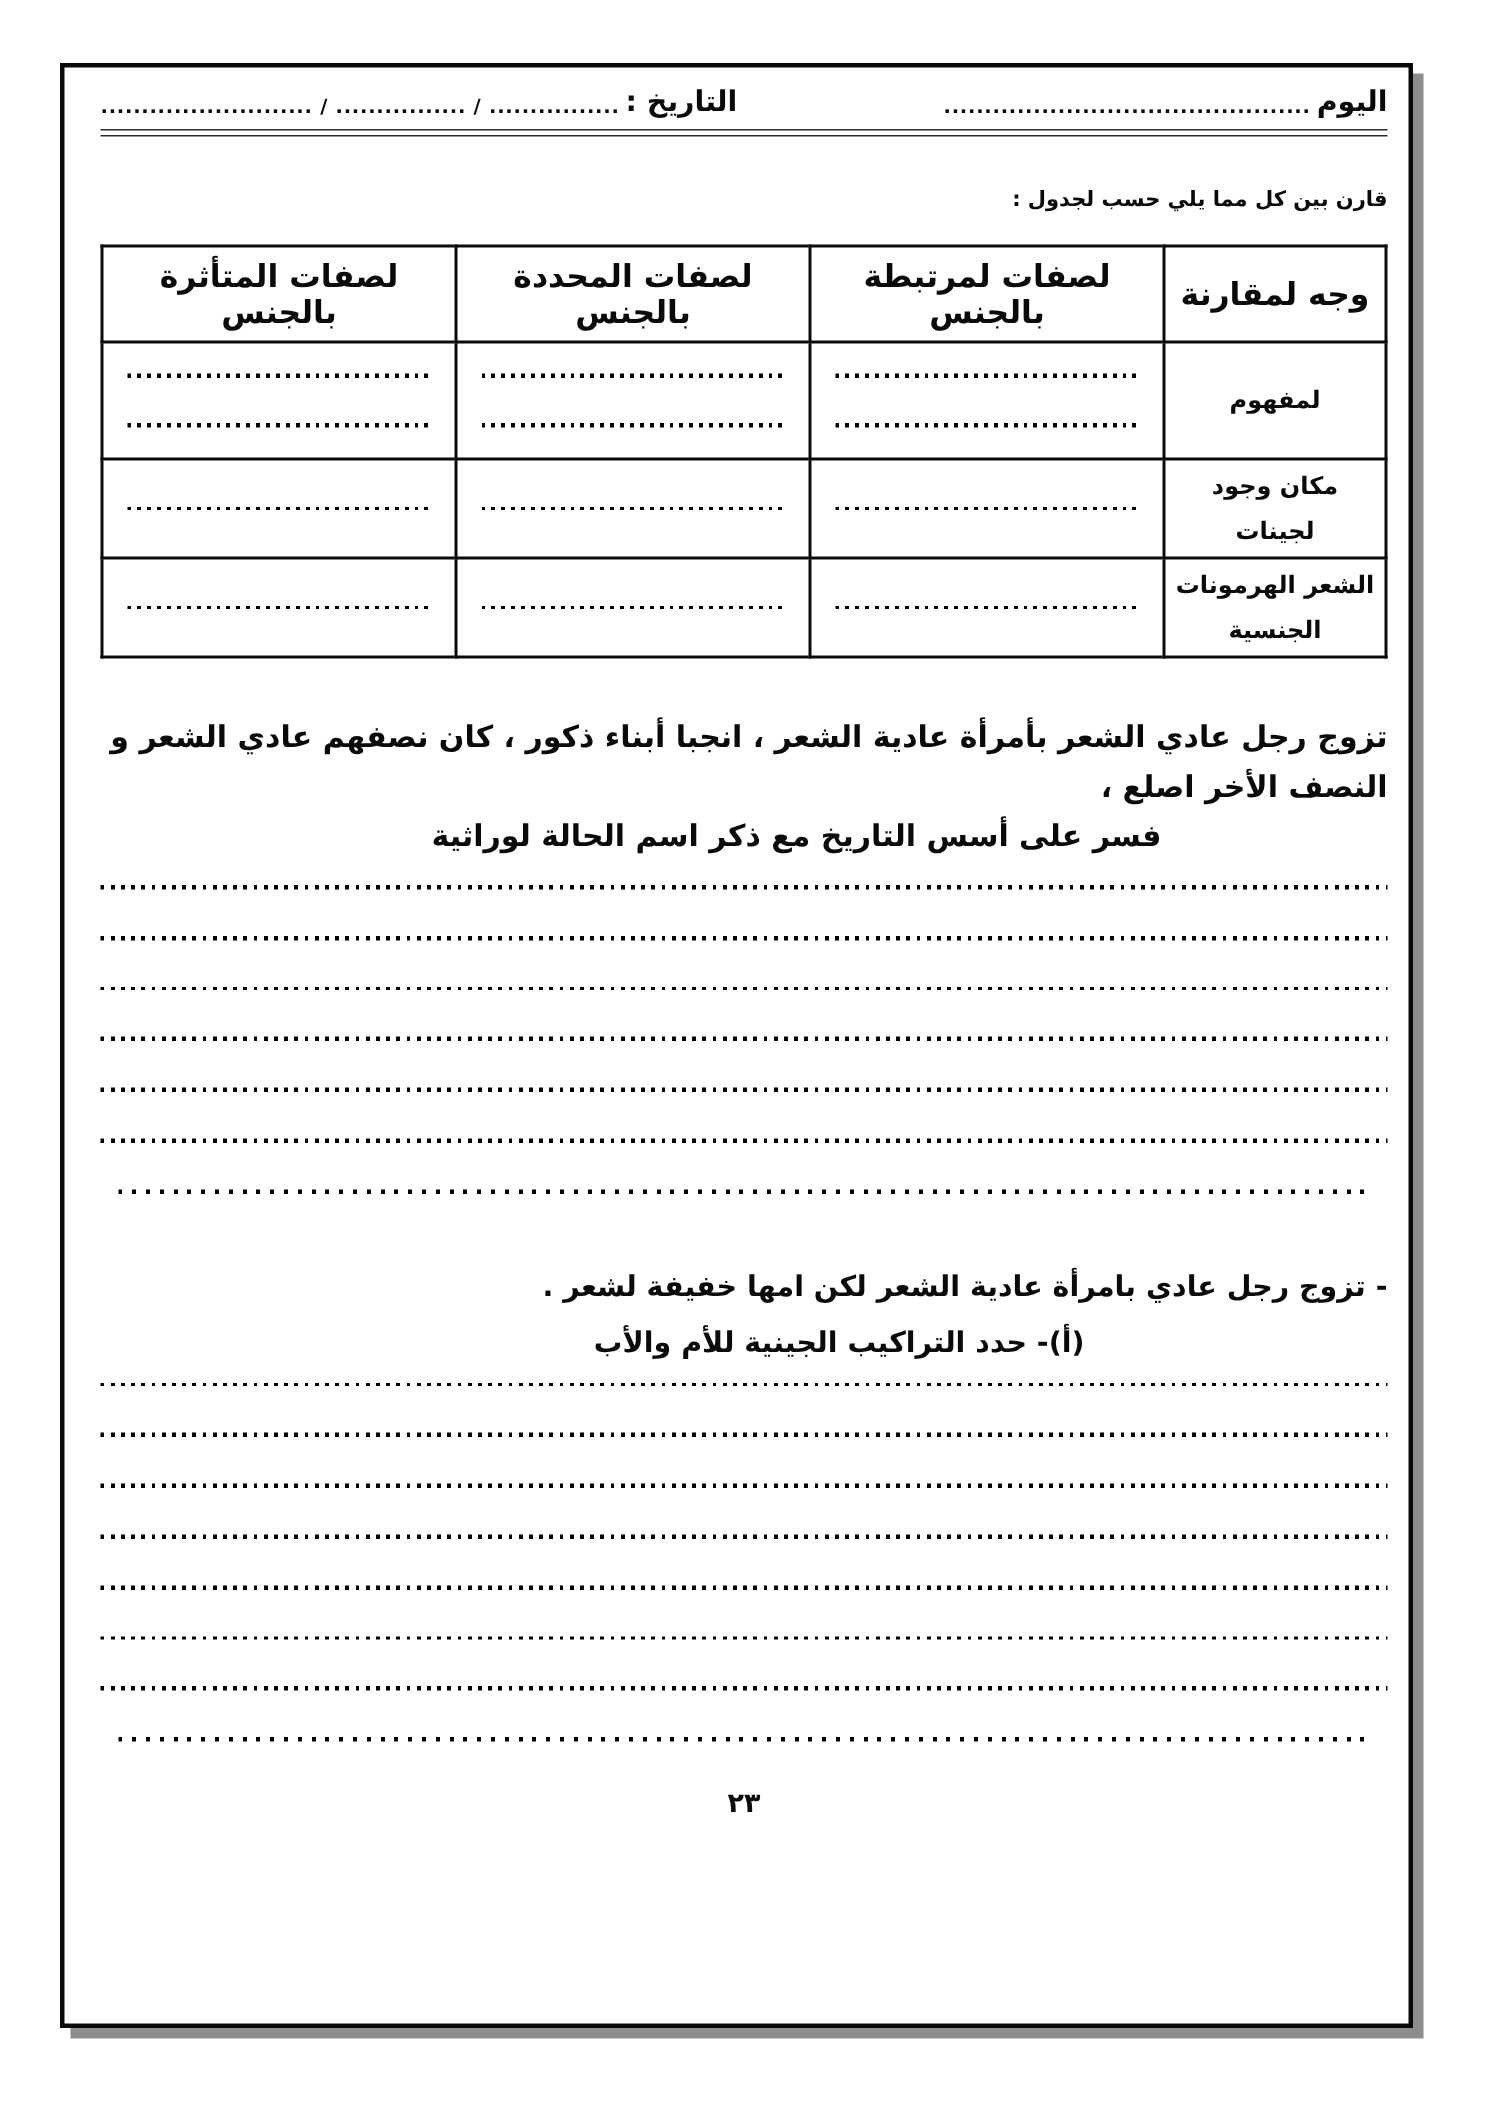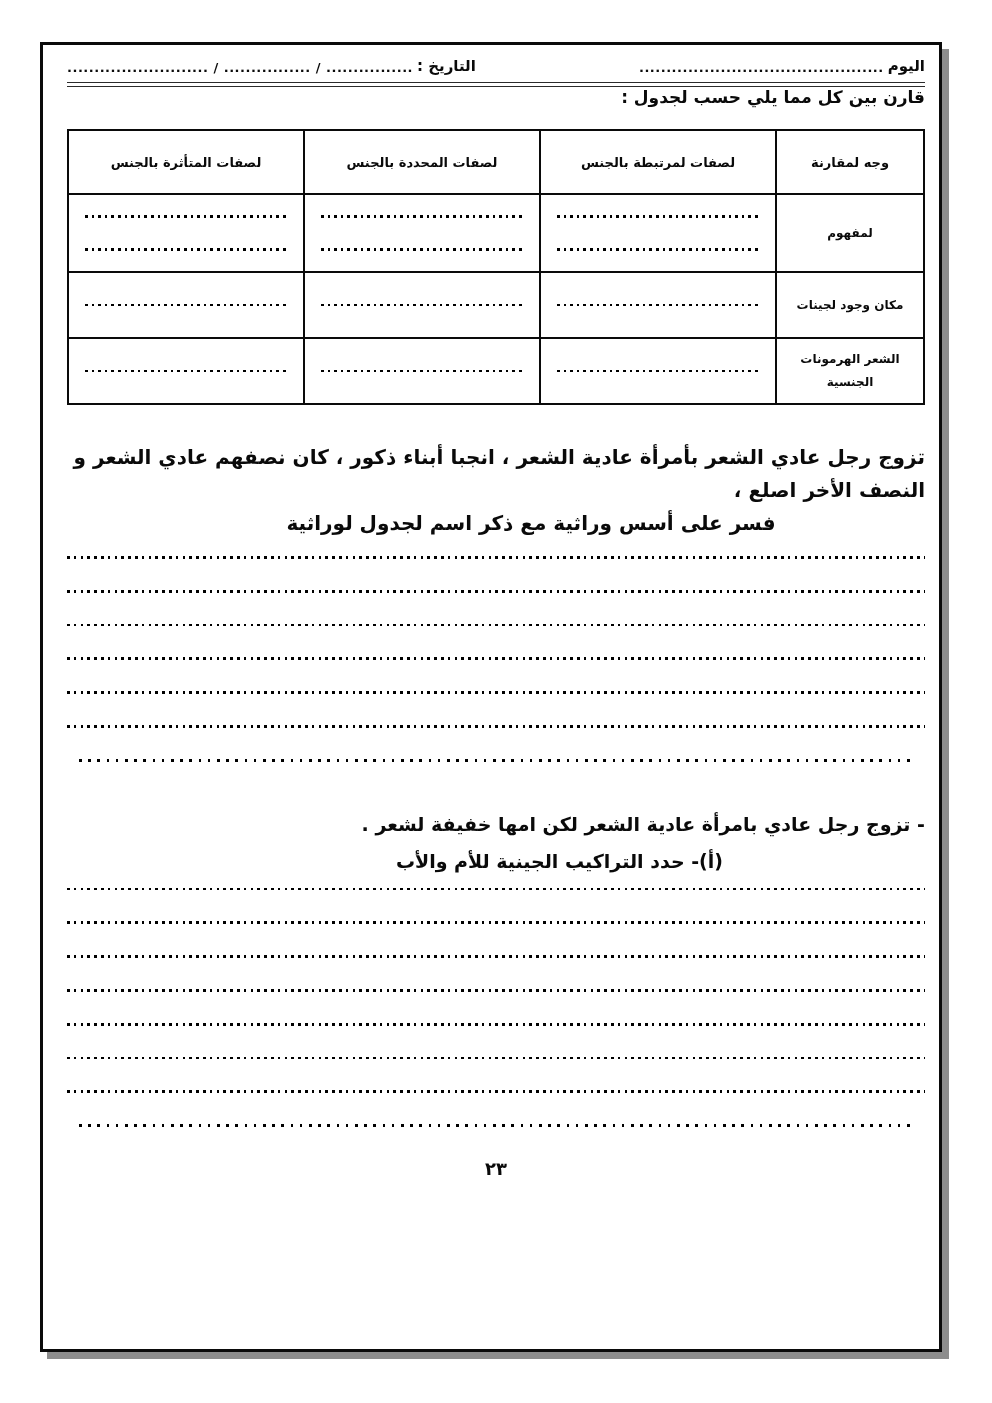--- a/index.html
+++ b/index.html
@@ -11,31 +11,31 @@
     position:absolute; left:40px; top:42px;
     width:902px; height:1310px; box-sizing:border-box;
     background:#fff; border:3px solid #0a0a0a;
     box-shadow:7px 7px 0 #8d8d8d;
     padding:12px 14px 0 24px;
     direction:rtl;
   }
   
   .hdr-row { display:flex; justify-content:space-between; align-items:flex-end; }
   .hdr-group { display:flex; align-items:flex-end; gap:4px; }
-  .hdr-label { font-size:15px; font-weight:bold; white-space:nowrap; }
+  .hdr-label { font-size:19px; font-weight:bold; white-space:nowrap; }
   .dots-text { font-size:13px; font-weight:bold; letter-spacing:0.5px; white-space:nowrap; overflow:hidden; }
   .header-rule { margin-top:7px; height:3px; border-top:1.6px solid #2b2b2b; border-bottom:1.6px solid #2b2b2b; }
   
-  .intro-line { font-size:17px; font-weight:bold; }
+  .intro-line { margin-top:34px; font-size:14px; font-weight:bold; }
   
   .cmp-table { width:100%; border-collapse:collapse; margin-top:22px; table-layout:fixed; }
   .cmp-table th, .cmp-table td { border:2px solid #0a0a0a; }
-  .cmp-table thead th { height:62px; font-size:13px; font-weight:bold; text-align:center; padding:0 4px; }
+  .cmp-table thead th { height:62px; font-size:21px; font-weight:bold; text-align:center; padding:0 4px; }
   .col-aspect { width:138px; }
-  .row-label { font-size:12px; font-weight:bold; text-align:center; line-height:1.9; padding:0 6px; }
+  .row-label { font-size:16px; font-weight:bold; text-align:center; line-height:1.9; padding:0 6px; }
   .answer-cell { height:64px; vertical-align:middle; padding:0 16px; }
   tr.tall .answer-cell, tr.tall .row-label { height:76px; }
   .cell-dots { height:2.7px; background:repeating-linear-gradient(90deg,#000 0 2.6px,transparent 2.6px 6.6px); }
   .cell-dots + .cell-dots { margin-top:30px; }
   
   .q1-block { margin-top:36px; font-size:20px; font-weight:bold; line-height:33px; }
   .q1-line2 { text-align:center; padding-left:70px; }
   .q2-block { margin-top:44px; font-size:19px; font-weight:bold; line-height:37px; }
   .q2-item { padding-right:202px; }
   
@@ -115,21 +115,21 @@
           </td>
           <td class="answer-cell">
             <div class="cell-dots"></div>
           </td>
         </tr>
       </tbody>
   </table>
 
   <div class="q1-block">
     <div>تزوج رجل عادي الشعر بأمرأة عادية الشعر ، انجبا أبناء ذكور ، كان نصفهم عادي الشعر و النصف الأخر اصلع ،</div>
-    <div class="q1-line2">فسر على أسس وراثية مع ذكر اسم لجدول لوراثية</div>
+    <div class="q1-line2">فسر على أسس التاريخ مع ذكر اسم الحالة لوراثية</div>
   </div>
 
   <div class="answer-block1">
       <div class="dotline"></div>
       <div class="dotline"></div>
       <div class="dotline"></div>
       <div class="dotline"></div>
       <div class="dotline"></div>
       <div class="dotline"></div>
       <div class="dotline dotline-last"></div>

